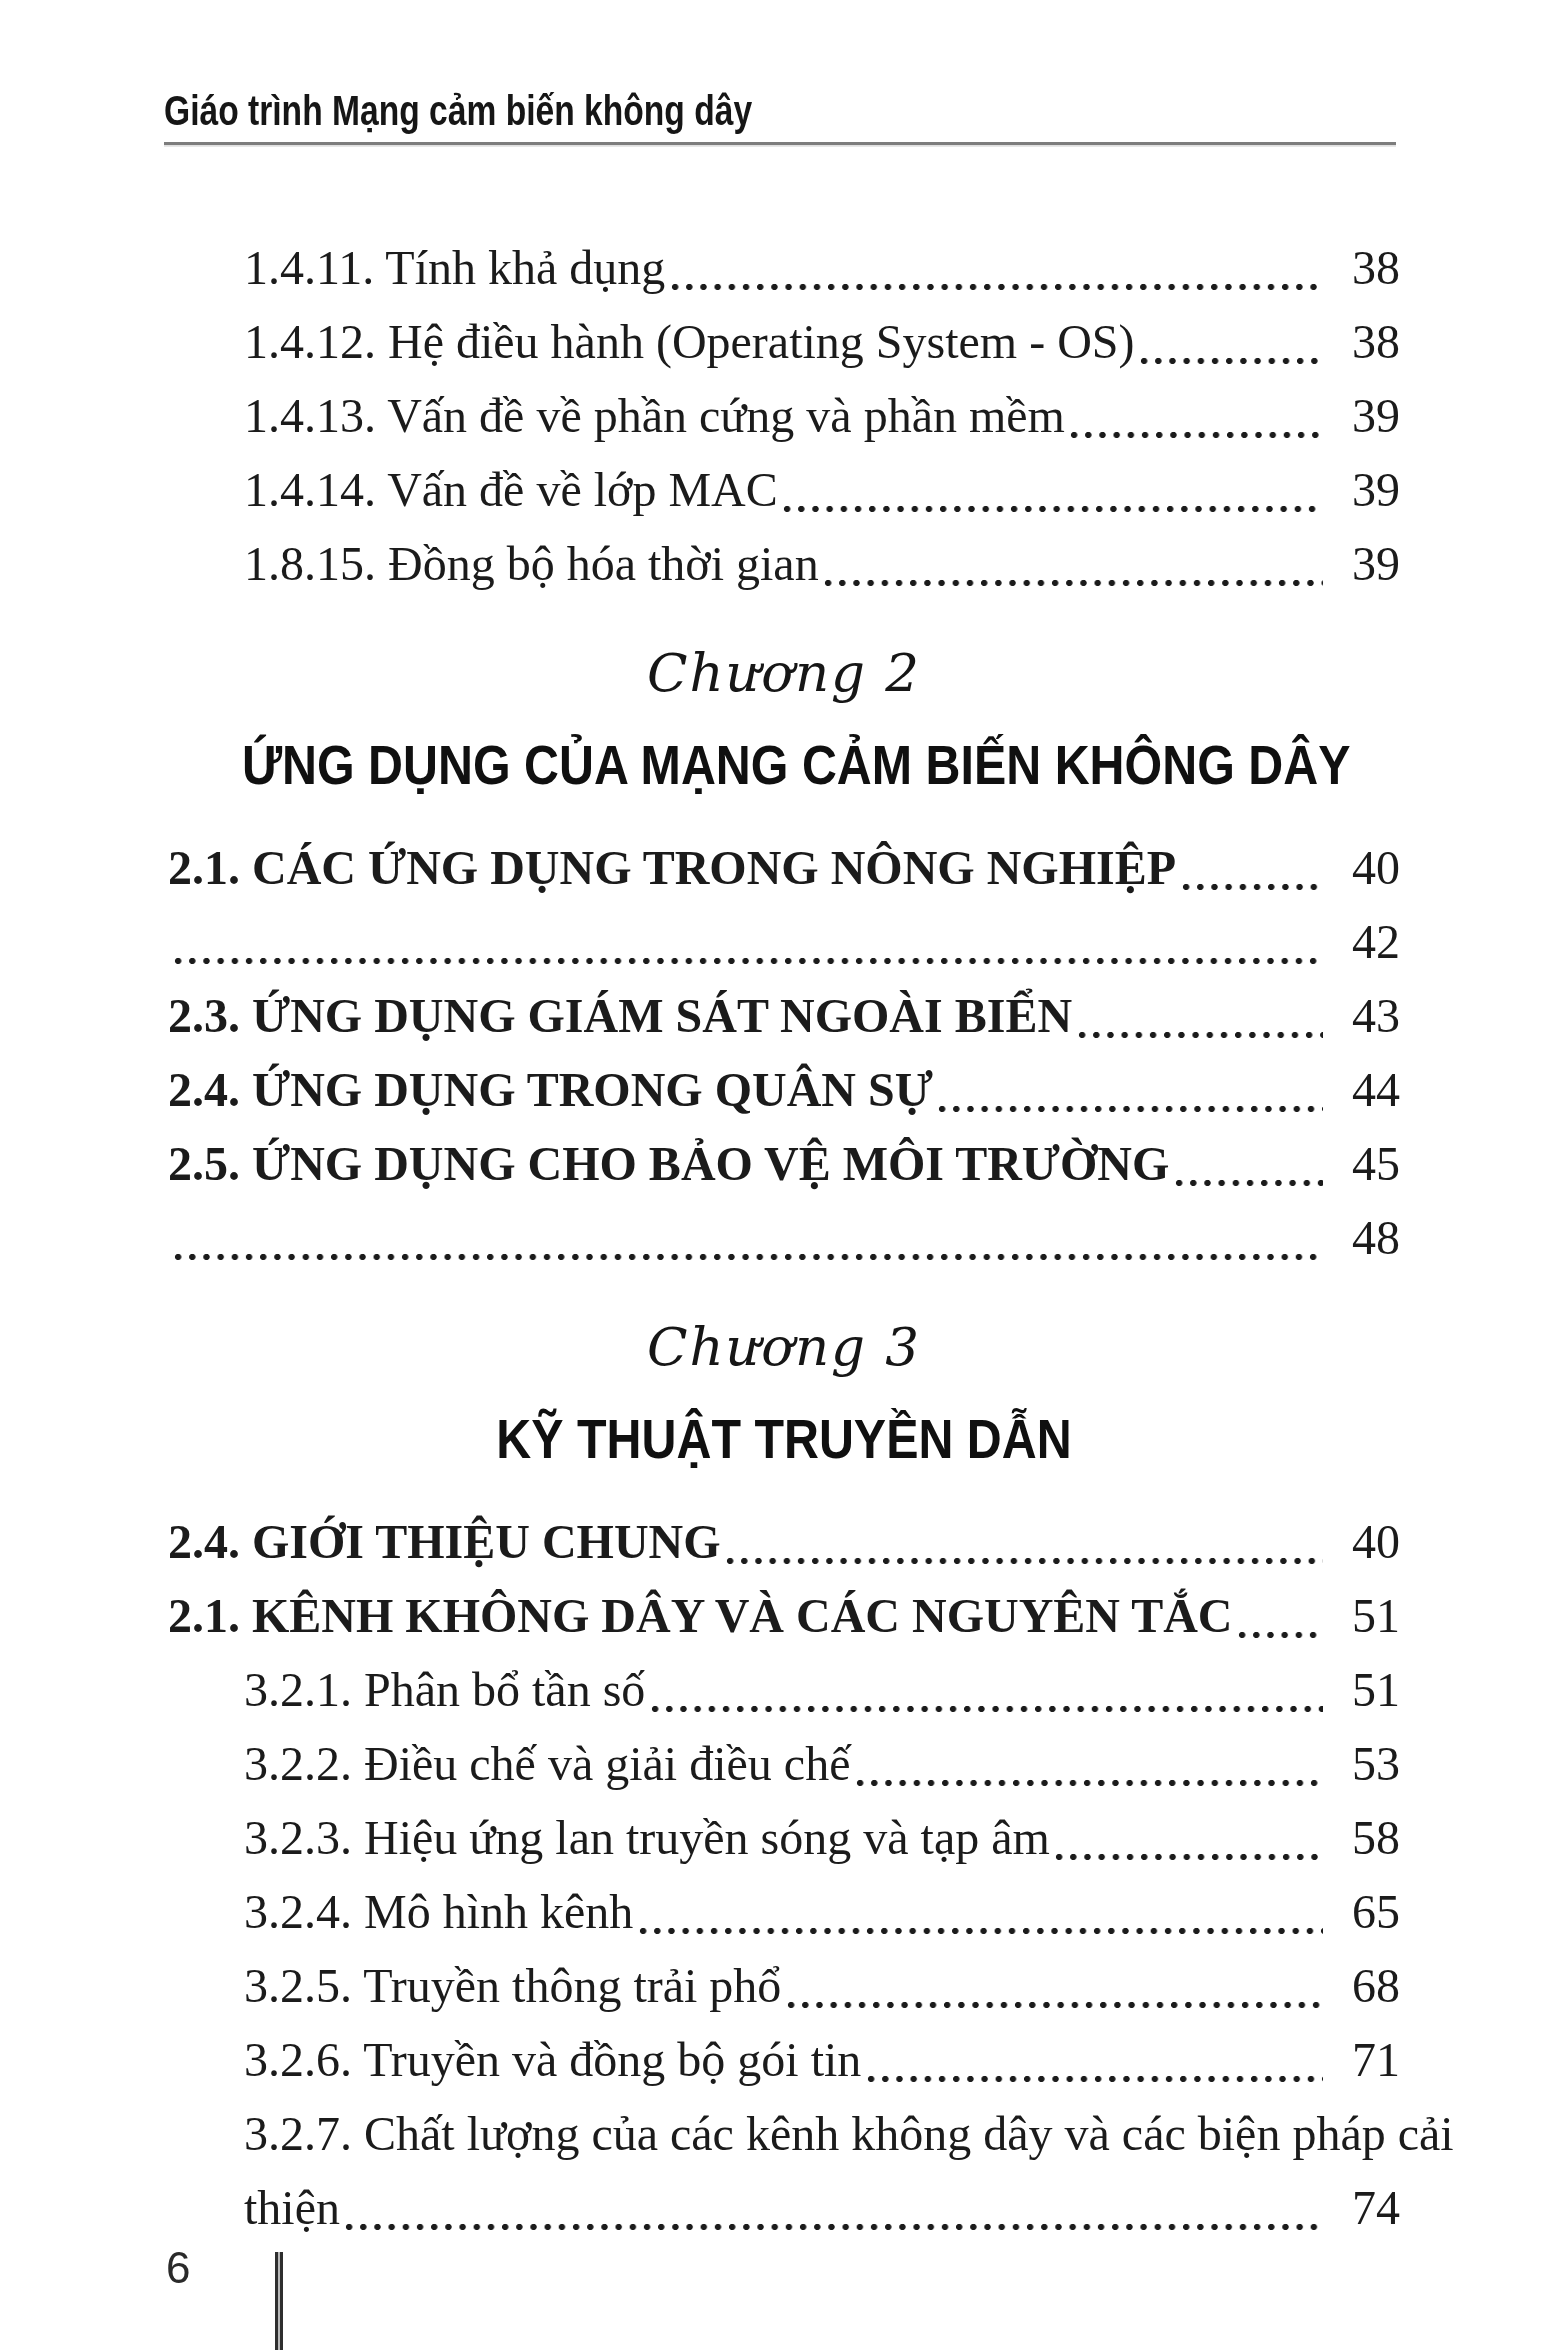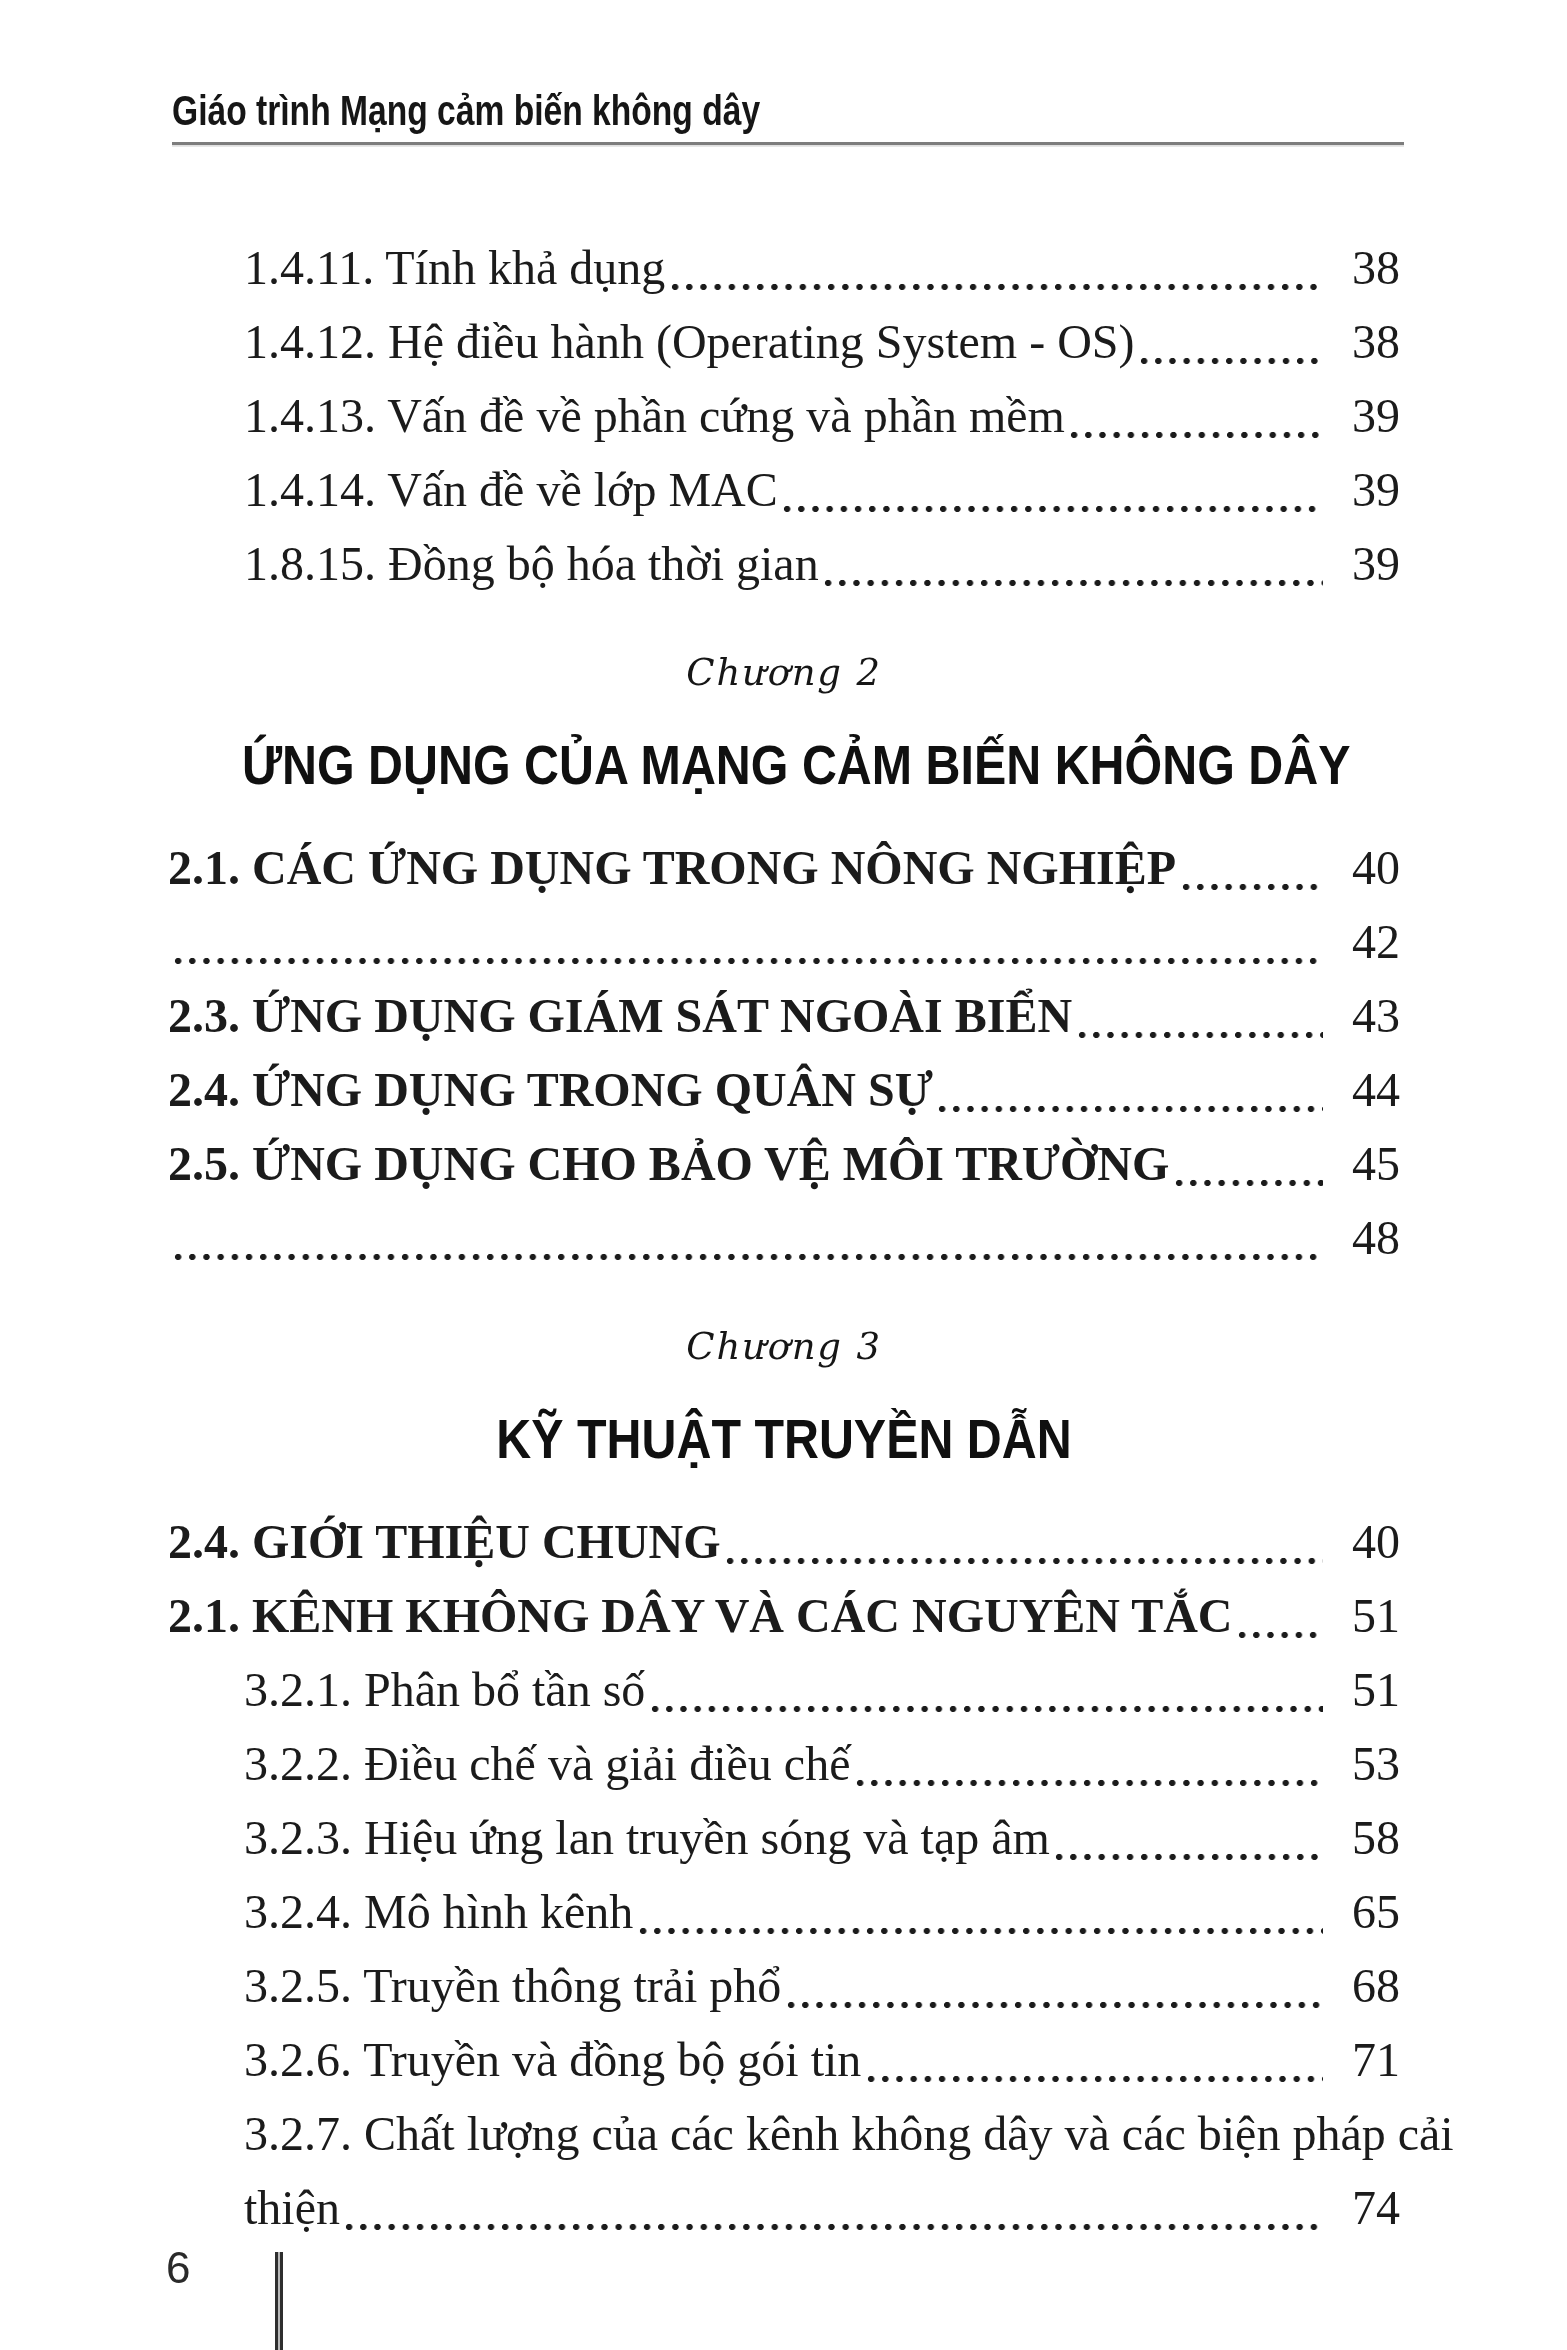--- a/index.html
+++ b/index.html
@@ -5,21 +5,21 @@
   html,body { margin:0; padding:0; background:#e8e8e8; }
   .page {
     position:relative;
     width:1568px; height:2351px;
     background:#ffffff;
     color:#1b1b1b;
     font-family:"Liberation Serif", "DejaVu Serif", serif;
     overflow:hidden;
   }
   
-  .header { position:absolute; left:172px; width:1232px; top:88px; }
+  .header { position:absolute; left:164px; width:1232px; top:88px; }
   .header-title {
     font-family:"Liberation Sans", "DejaVu Sans", sans-serif;
     font-weight:bold;
     font-size:42px;
     line-height:1.1;
     white-space:nowrap;
     transform:scaleX(0.80);
     transform-origin:left center;
     color:#161616;
   }
@@ -53,21 +53,21 @@
   }
   .toc-page { flex:0 0 auto; min-width:68px; text-align:right; font-weight:normal; }
   
   .chapter-label {
     margin-top:26px;
     height:92px; line-height:92px;
     text-align:center;
     font-family:"DejaVu Serif", serif;
     font-style:italic;
     font-weight:normal;
-    font-size:37px;
+    font-size:53px;
     letter-spacing:1.8px;
     color:#161616;
   }
   .chapter-title {
     height:92px; line-height:92px;
     margin-bottom:20px;
     text-align:center;
     font-family:"Liberation Sans", "DejaVu Sans", sans-serif;
     font-weight:bold;
     font-size:55px;

